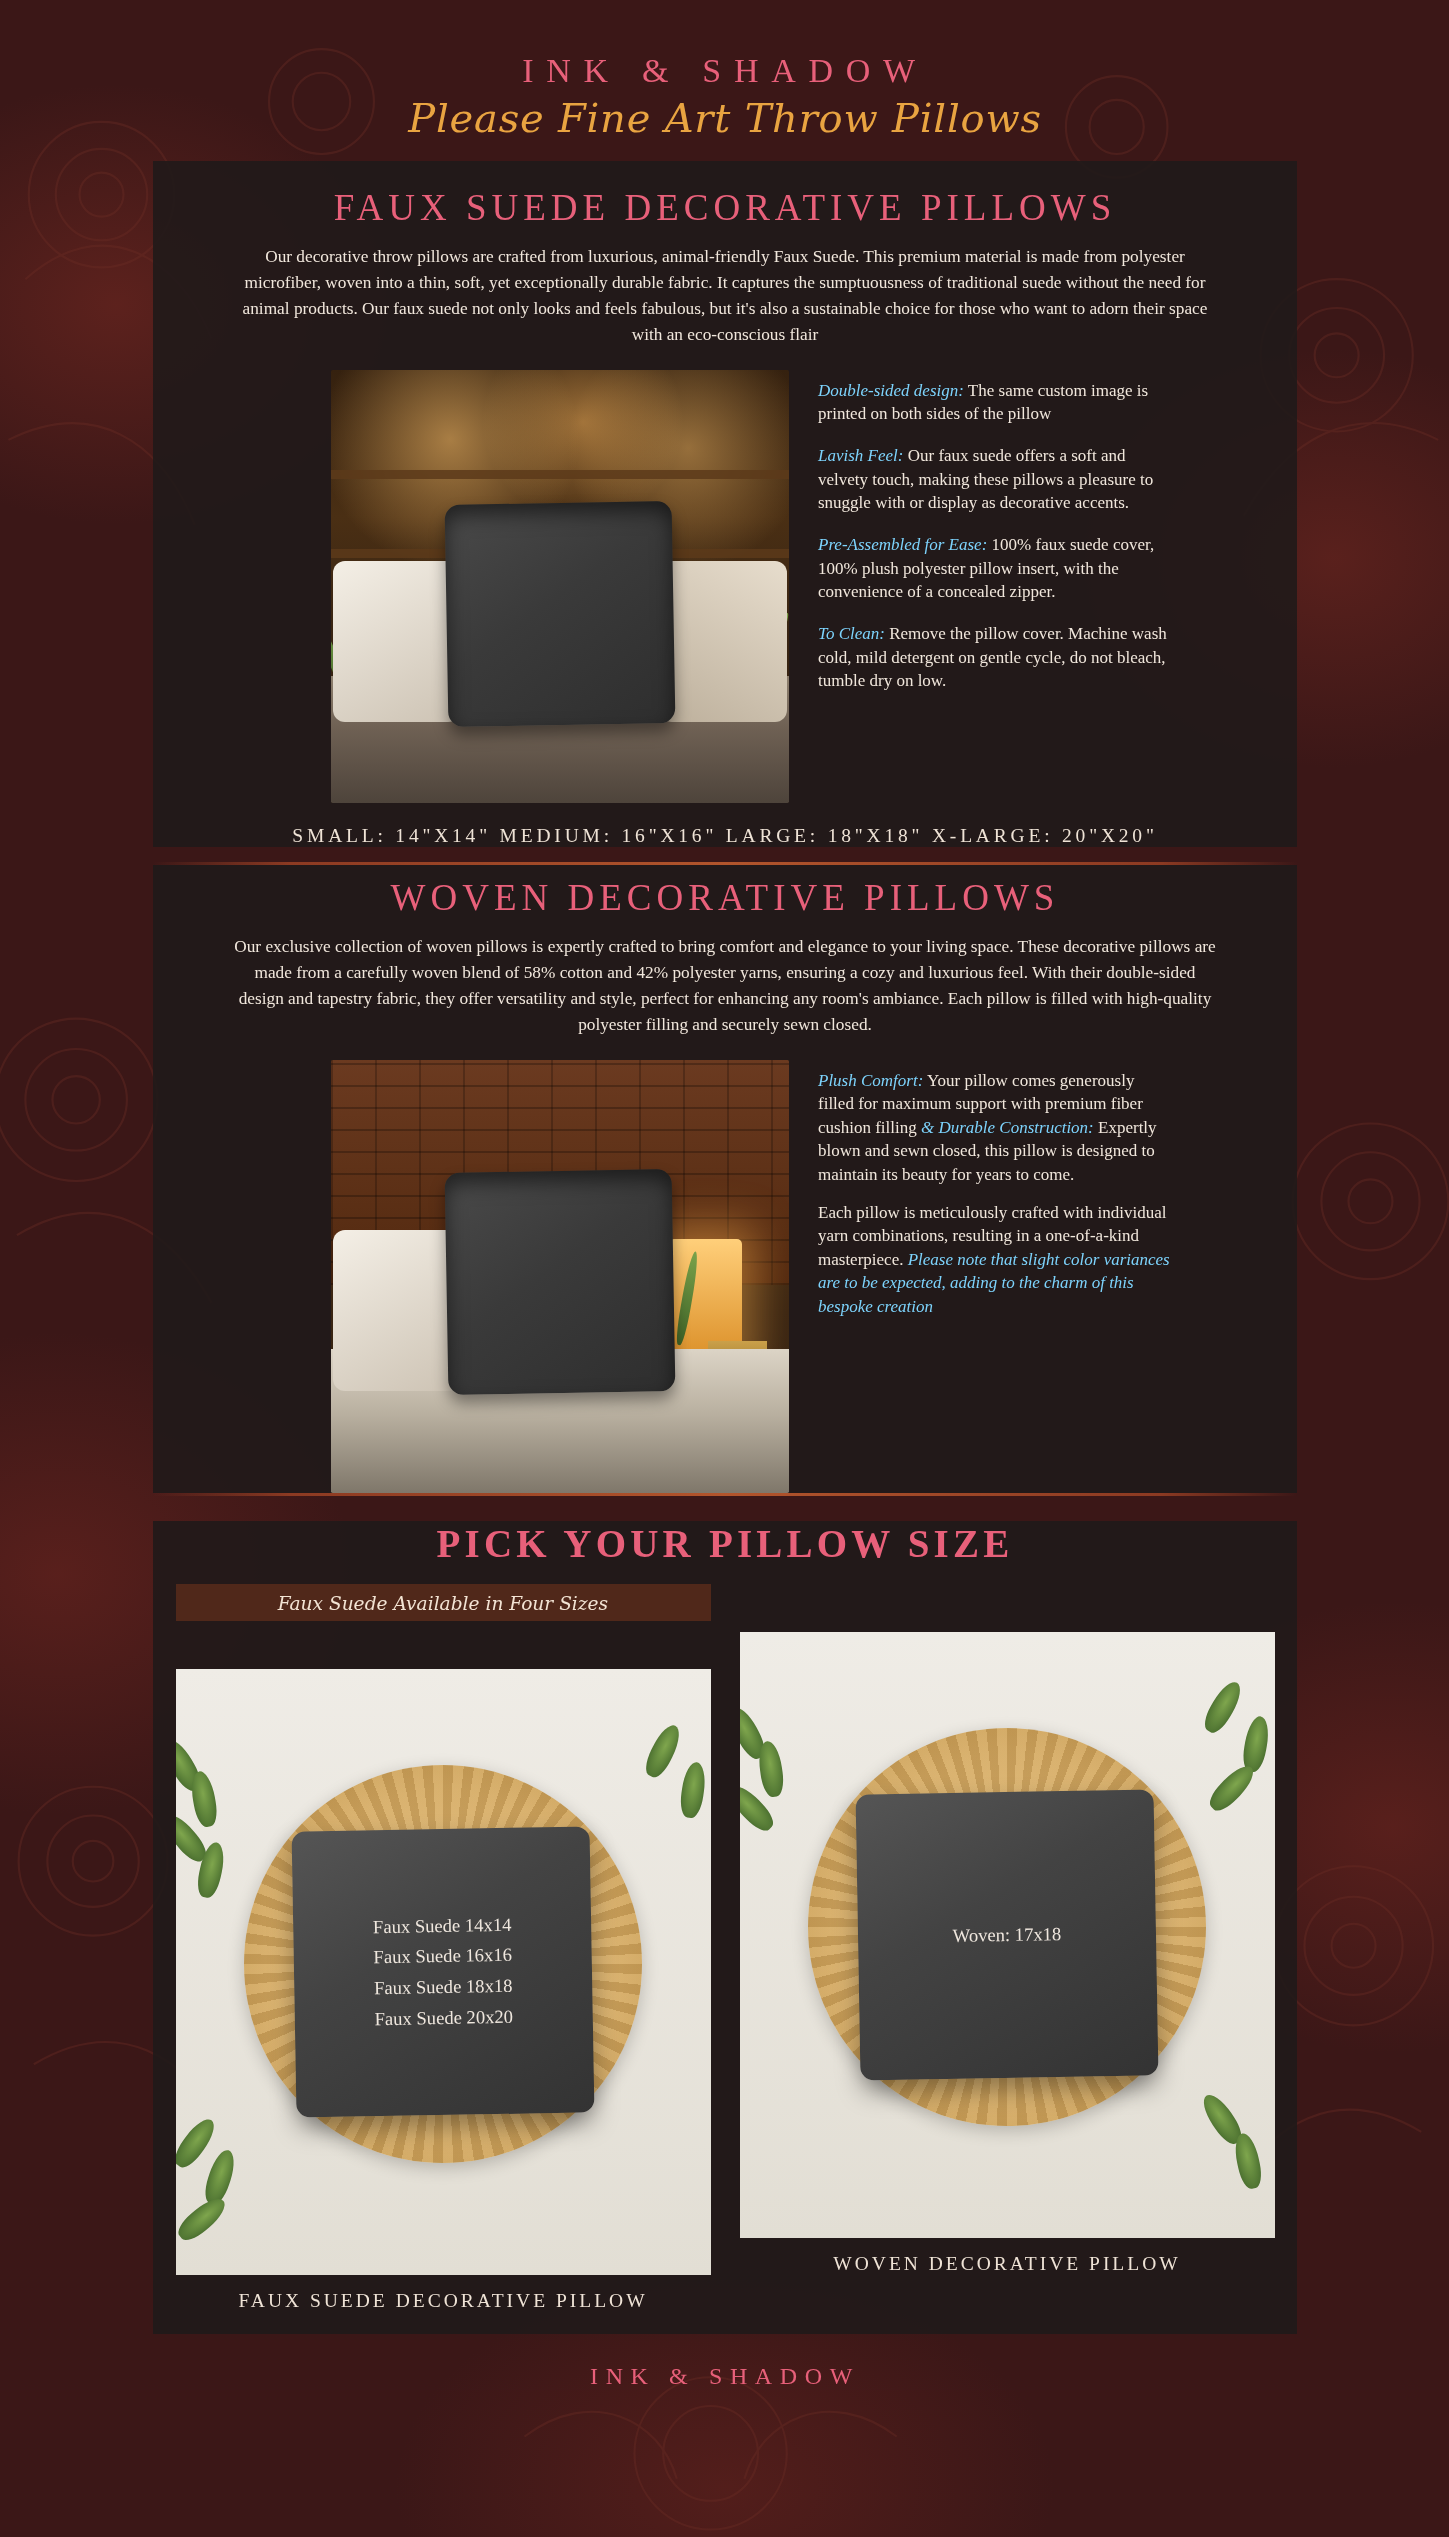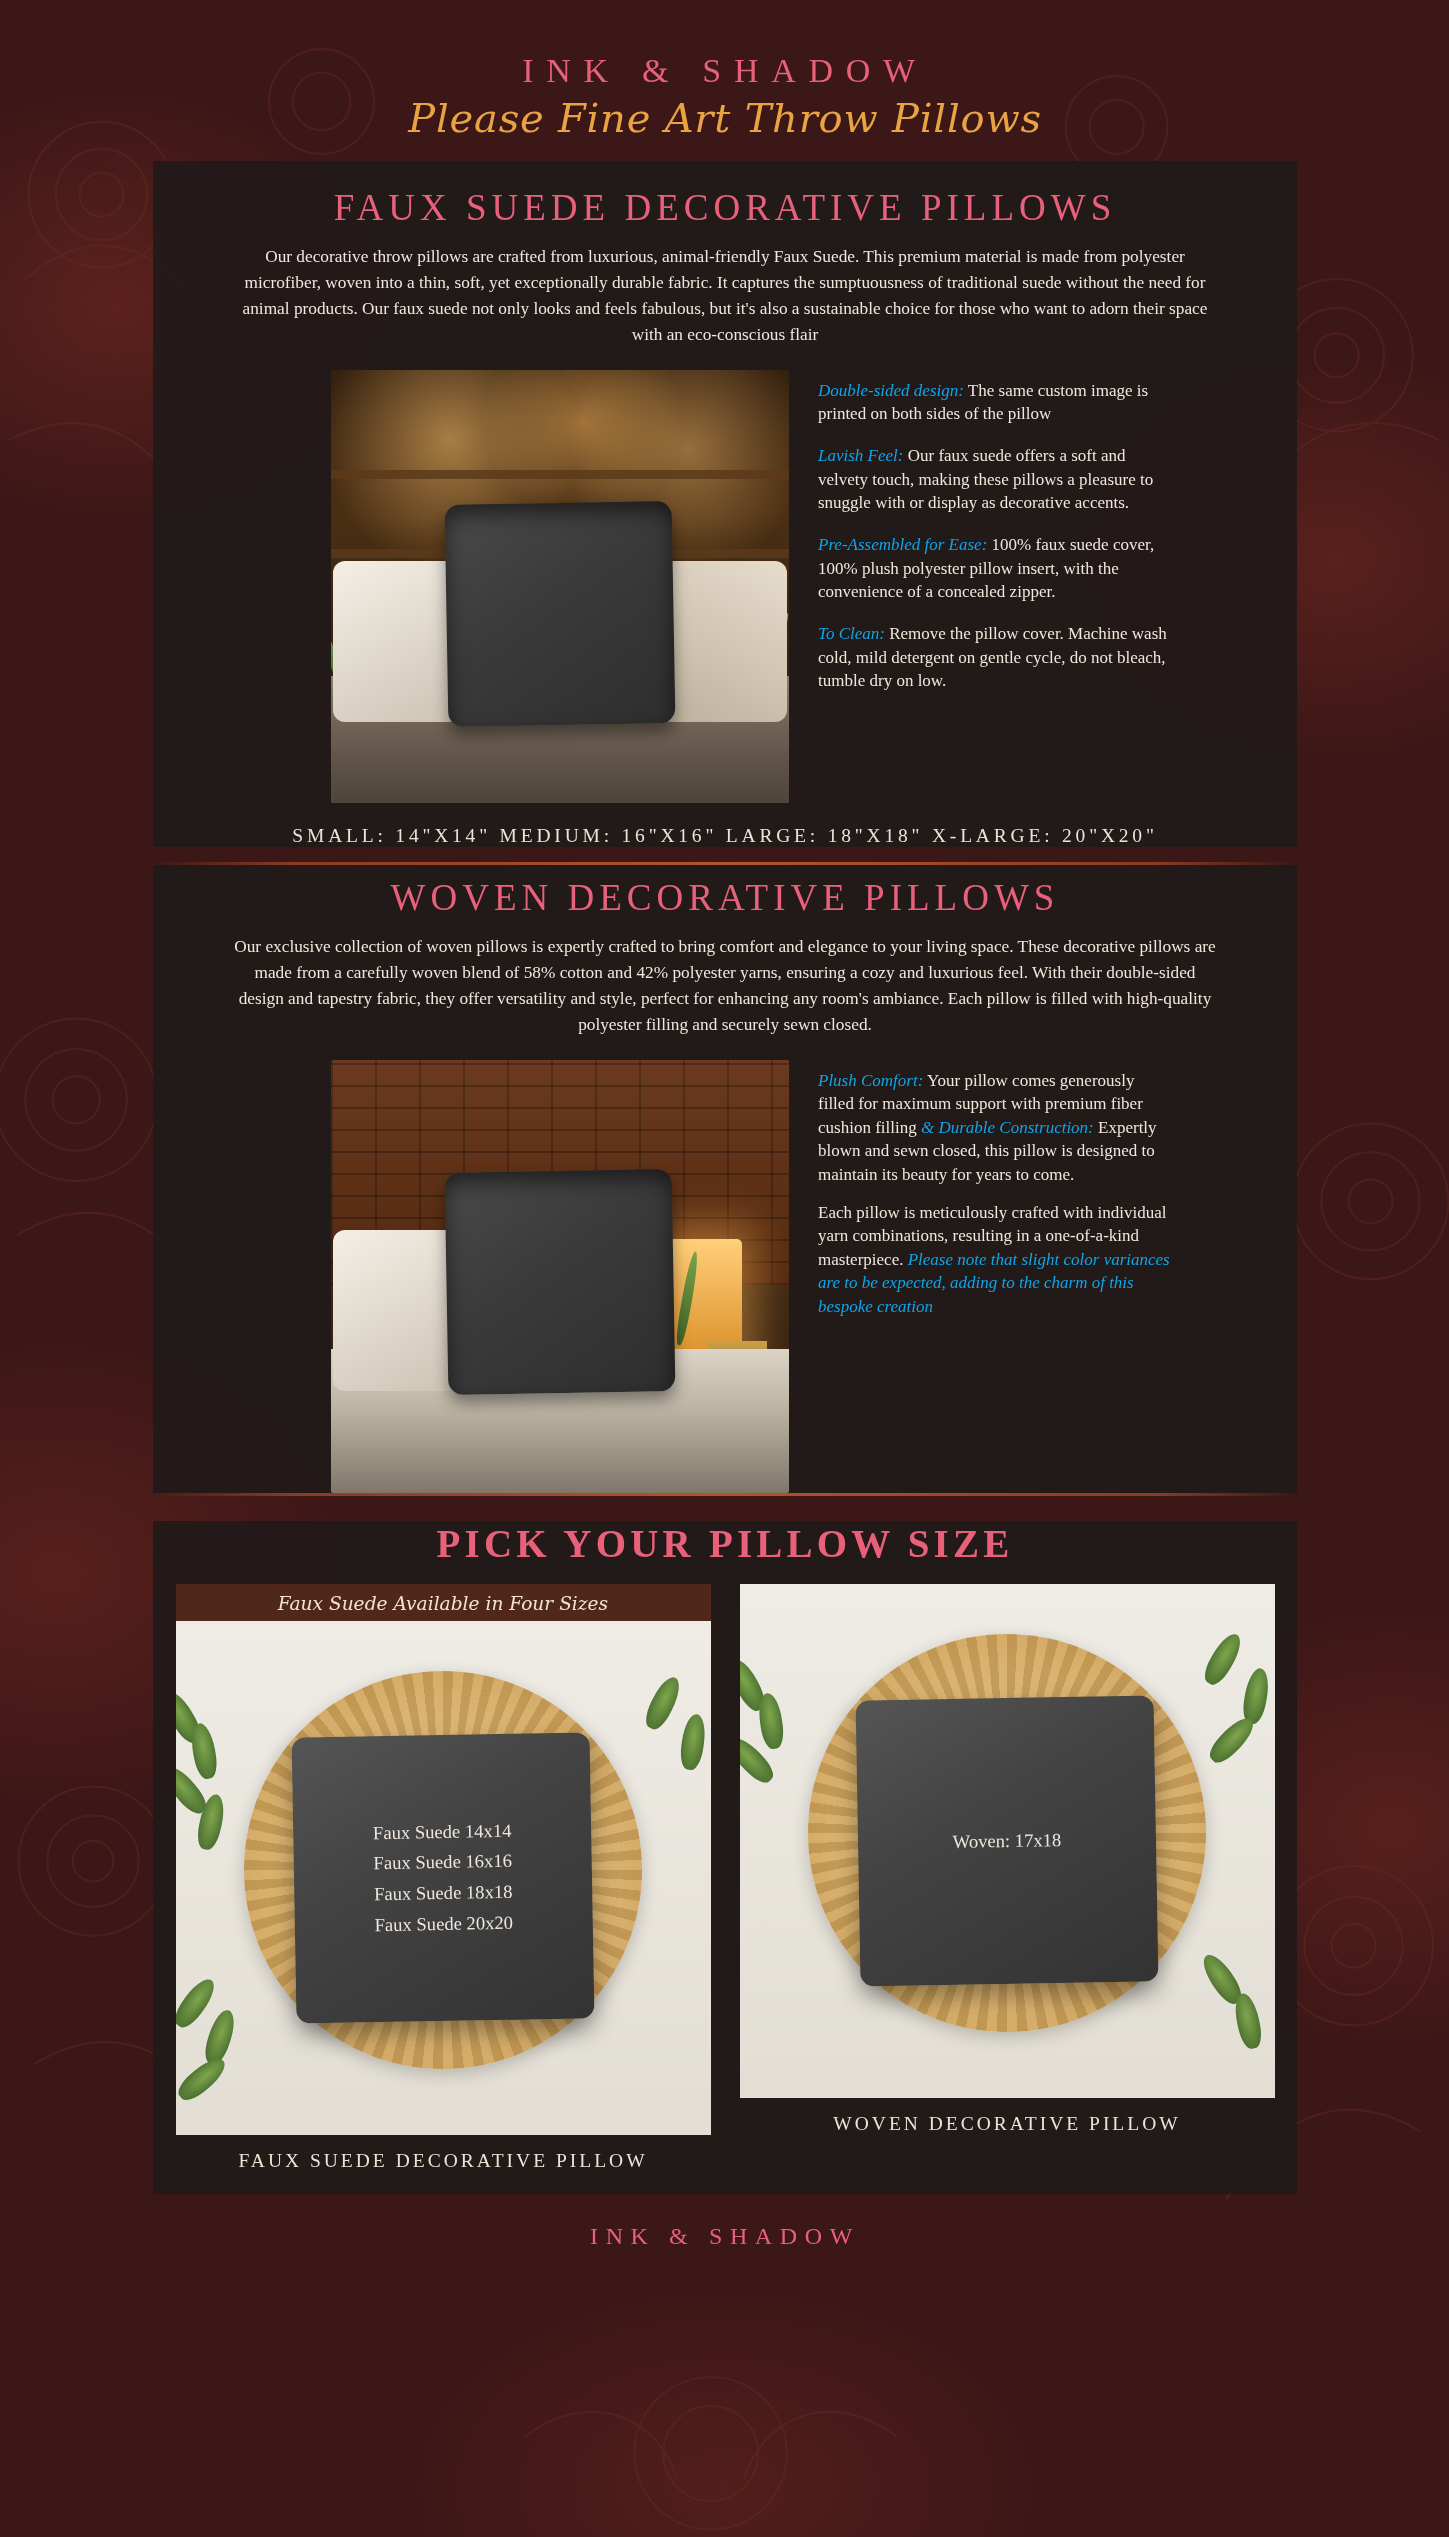--- a/index.html
+++ b/index.html
@@ -171,21 +171,21 @@
   }
 
   .feature-col { flex: 1; padding-top: 8.5px; }
   .feature {
     color: #f1e7dc;
     font-size: 17px;
     line-height: 1.38;
     margin: 0 0 18.6px 0;
   }
   .feature .lead {
-    color: #0ea5e9;
+    color: #7dd3fc;
     font-style: italic;
     font-weight: 400;
   }
   .feature.tight { margin-bottom: 15px; }
   .feature.smallgap { margin-bottom: 12px; }
 
   .sizes-line {
     text-align: center;
     color: #efe3d6;
     font-size: 19.5px;
@@ -230,24 +230,25 @@
   .pick-cap {
     background: #50281a;
     color: #f3e4d4;
     font-style: italic;
     font-size: 18.6px;
     text-align: center;
     padding: 8.5px 0 7.6px 0;
     font-family: "DejaVu Serif", serif;
   }
   .pick-photo {
-    height: 514px;
+    height: 606px;
     position: relative;
     overflow: hidden;
     background: linear-gradient(#efece6,#e2ded4);
+    margin-top: 48px;
   }
   .basket-round {
     position: absolute;
     left: 50%; top: 50%;
     transform: translate(-50%,-52%);
     width: 398px; height: 398px;
     border-radius: 50%;
     background:
       repeating-conic-gradient(from 0deg, rgba(160,118,52,0.35) 0deg 3deg, rgba(226,192,130,0.2) 3deg 6deg),
       radial-gradient(circle, #e9c88c 0%, #d7ae6a 62%, #bb8f46 100%);

